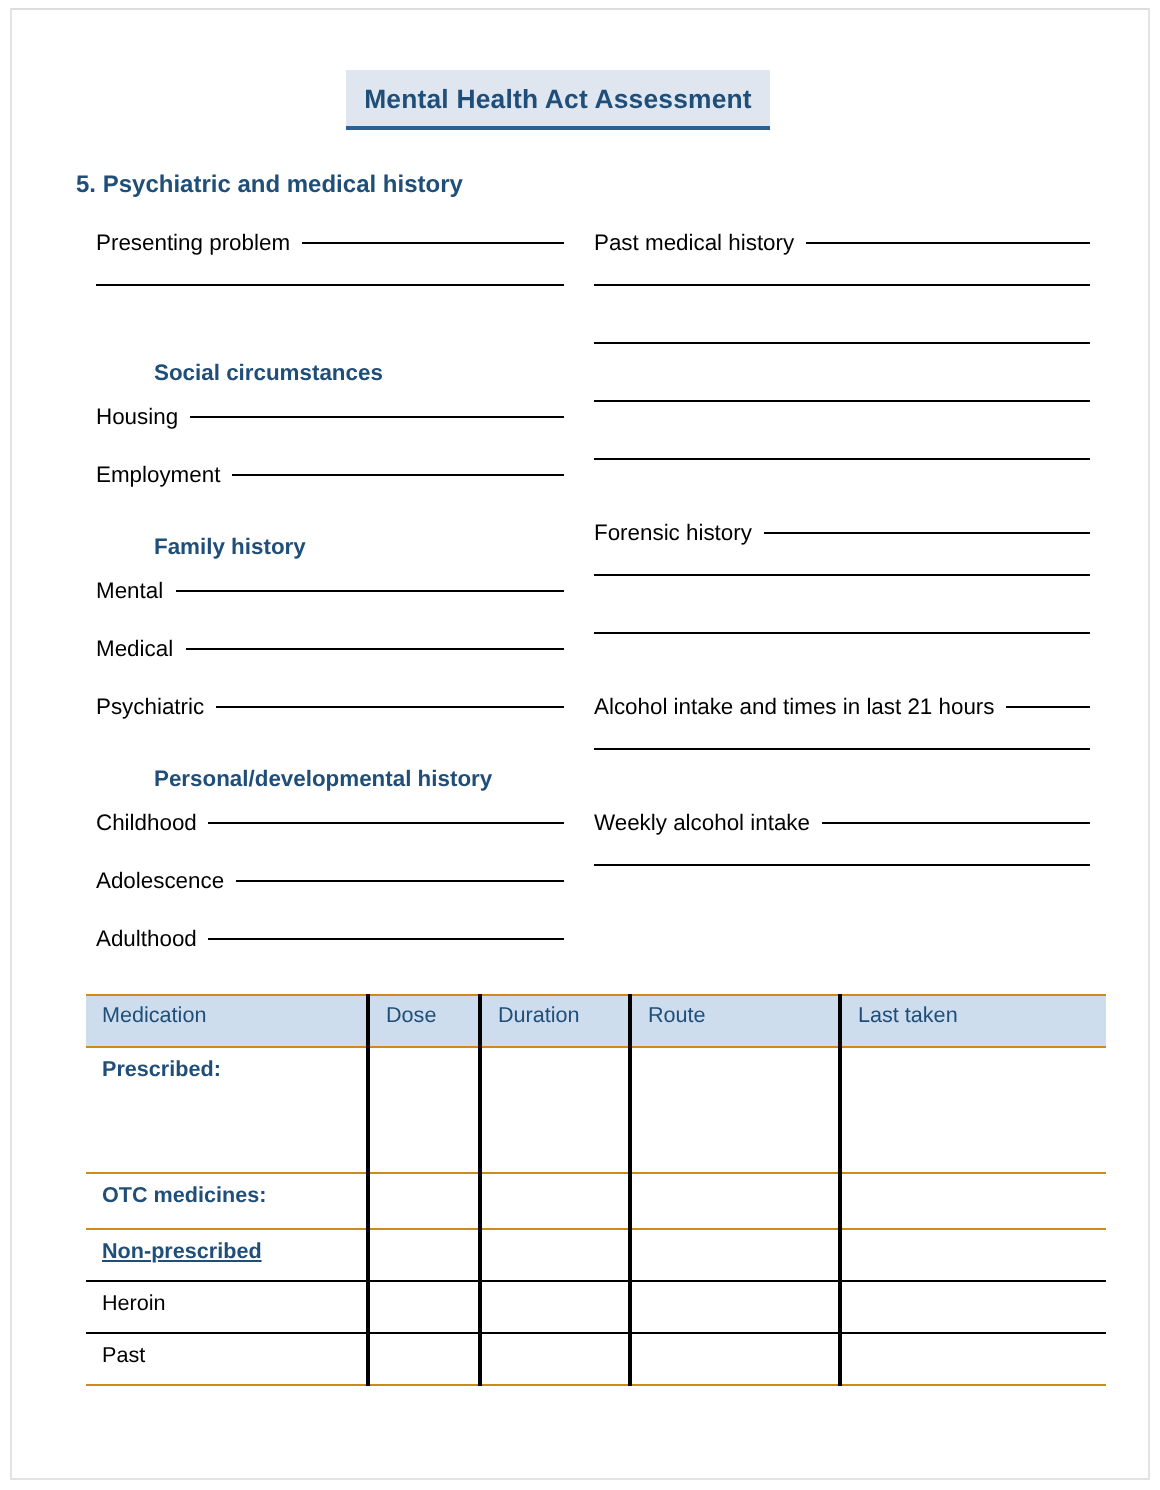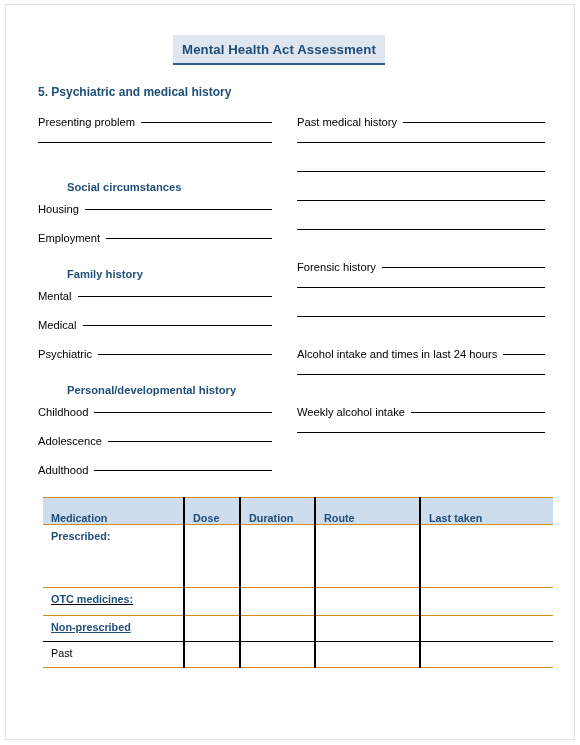--- a/index.html
+++ b/index.html
@@ -62,21 +62,21 @@
     color: #1f4e79;
     font-size: 12px;
     font-weight: bold;
   }
 
   
   .col {
     position: absolute;
     top: 116px;
   }
-  .col-left  { left: 38px;  width: 234px; }
+  .col-left  { left: 48px;  width: 234px; }
   .col-right { left: 297px; width: 248px; }
 
   .field-row {
     display: flex;
     align-items: baseline;
     height: 29px;
   }
   .field-row .label {
     color: #000000;
     font-size: 11.2px;
@@ -133,22 +133,22 @@
   }
   .hdr-row th {
     background: #cdddee;
     height: 25px;
     border-top: 1.6px solid #d08b16;
     border-bottom: 1.6px solid #d08b16;
     text-align: left;
   }
   .hdr-row th .cell-inner {
     color: #1f4e79;
-    font-weight: bold;
-    padding-top: 14px;
+    font-weight: normal;
+    padding-top: 4px;
   }
   .row-prescribed td {
     height: 62px;
     border-bottom: 1.9px solid #d08b16;
   }
   .row-otc td {
     height: 27px;
     border-bottom: 1.9px solid #d08b16;
   }
   .row-nonpres td {
@@ -255,21 +255,21 @@
         <span class="label">Forensic history</span>
         <span class="rule"></span>
       </div>
       <div class="blank-row">
         <span class="rule"></span>
       </div>
       <div class="blank-row">
         <span class="rule"></span>
       </div>
       <div class="field-row">
-        <span class="label">Alcohol intake and times in last 24 hours</span>
+        <span class="label">Alcohol intake and times in last 21 hours</span>
         <span class="rule"></span>
       </div>
       <div class="blank-row">
         <span class="rule"></span>
       </div>
       <div class="field-row">
         <span class="label">Weekly alcohol intake</span>
         <span class="rule"></span>
       </div>
       <div class="blank-row">
@@ -309,21 +309,21 @@
             <div class="cell-inner"></div>
           </td>
           <td style="width: 103px;">
             <div class="cell-inner"></div>
           </td>
           <td style="width: 132px;">
             <div class="cell-inner"></div>
           </td>
         </tr>
         <tr class="row-otc">
-          <td style="width: 140px; text-decoration: underline;">
+          <td style="width: 140px;">
             <div class="cell-inner lbl-blue">OTC medicines:</div>
           </td>
           <td style="width: 54px;">
             <div class="cell-inner"></div>
           </td>
           <td style="width: 73px;">
             <div class="cell-inner"></div>
           </td>
           <td style="width: 103px;">
             <div class="cell-inner"></div>
@@ -342,20 +342,37 @@
           <td style="width: 73px;">
             <div class="cell-inner"></div>
           </td>
           <td style="width: 103px;">
             <div class="cell-inner"></div>
           </td>
           <td style="width: 132px;">
             <div class="cell-inner"></div>
           </td>
         </tr>
+        <tr class="row-plain">
+          <td style="width: 140px;">
+            <div class="cell-inner lbl-black">Heroin</div>
+          </td>
+          <td style="width: 54px;">
+            <div class="cell-inner"></div>
+          </td>
+          <td style="width: 73px;">
+            <div class="cell-inner"></div>
+          </td>
+          <td style="width: 103px;">
+            <div class="cell-inner"></div>
+          </td>
+          <td style="width: 132px;">
+            <div class="cell-inner"></div>
+          </td>
+        </tr>
         <tr class="row-last">
           <td style="width: 140px;">
             <div class="cell-inner lbl-black">Past</div>
           </td>
           <td style="width: 54px;">
             <div class="cell-inner"></div>
           </td>
           <td style="width: 73px;">
             <div class="cell-inner"></div>
           </td>

